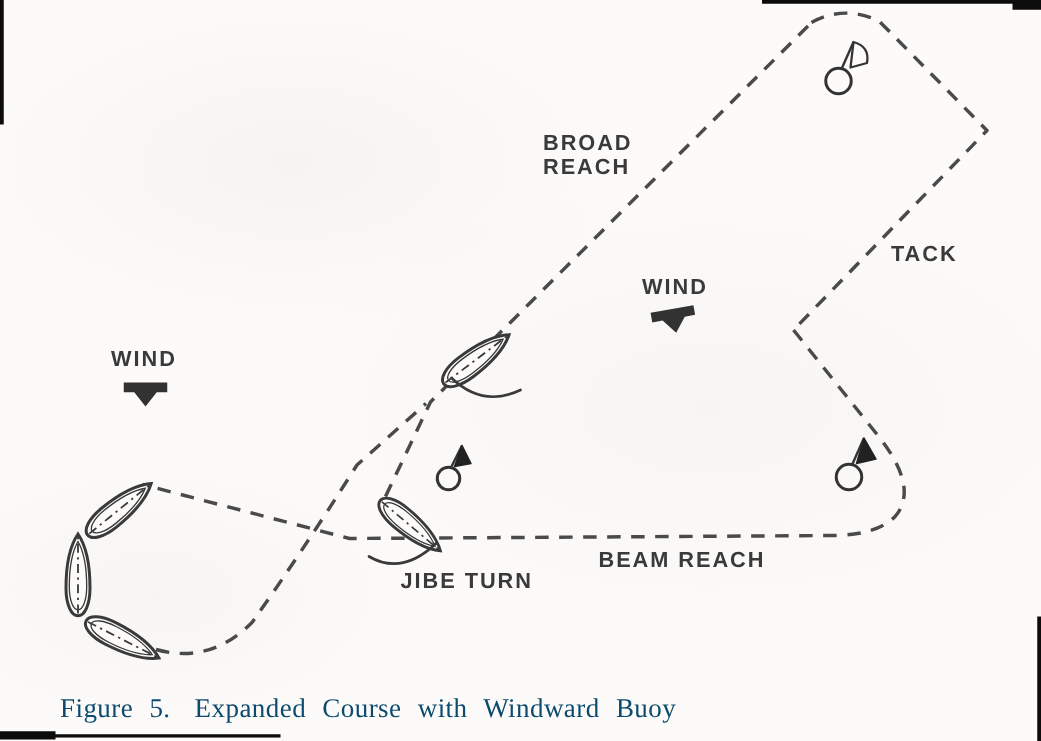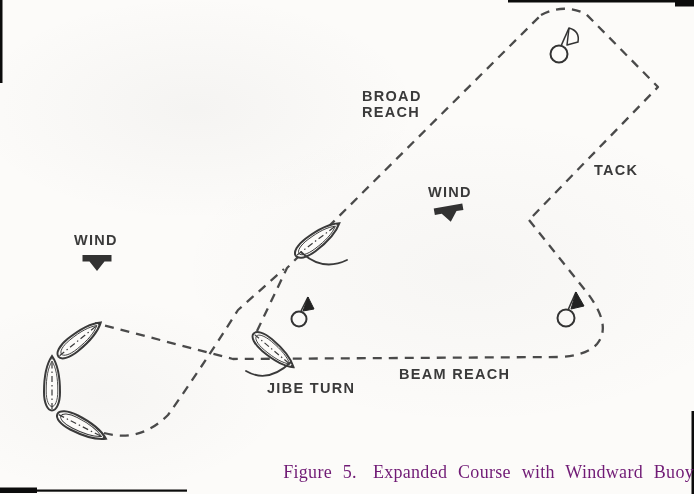--- a/index.html
+++ b/index.html
@@ -12,22 +12,22 @@
       #fcfbf9;
     font-family:"Liberation Sans", sans-serif;
   }
   .stage{position:absolute;left:0;top:0;width:694px;height:478px;}
   svg{position:absolute;left:0;top:0;}
   .lbl{
     position:absolute;color:#3a3a3a;font-weight:bold;font-size:14.5px;
     letter-spacing:1.3px;line-height:16px;white-space:pre;
   }
   .caption{
-    position:absolute;left:40px;top:462px;width:654px;text-align:right;
-    font-family:"Liberation Serif", serif;font-size:18px;color:#701a75;
+    position:absolute;left:40px;top:462px;width:654px;text-align:left;
+    font-family:"Liberation Serif", serif;font-size:18px;color:#0c4a6e;
     word-spacing:6px;letter-spacing:0.3px;
   }
   .caption .prefix{margin-right:16px;}
   
   .dash{fill:none;stroke:#4a4a4a;stroke-width:2.3;stroke-dasharray:9 7;stroke-linecap:butt;stroke-linejoin:round;}
   .hull-fill{fill:#fcfbf9;stroke:#3a3a3a;stroke-width:2;}
   .hull-inner{fill:none;stroke:#3a3a3a;stroke-width:0.9;}
   .hull-center{fill:none;stroke:#3a3a3a;stroke-width:1.2;stroke-dasharray:6 3 1.5 3;}
   .sheet{fill:none;stroke:#3a3a3a;stroke-width:1.8;stroke-linecap:round;}
   .buoy{fill:none;stroke:#333;stroke-width:2;}

